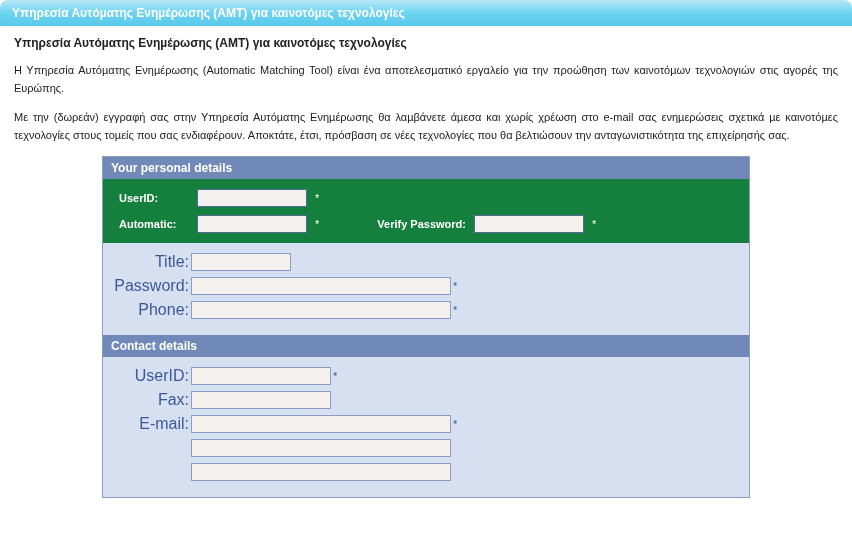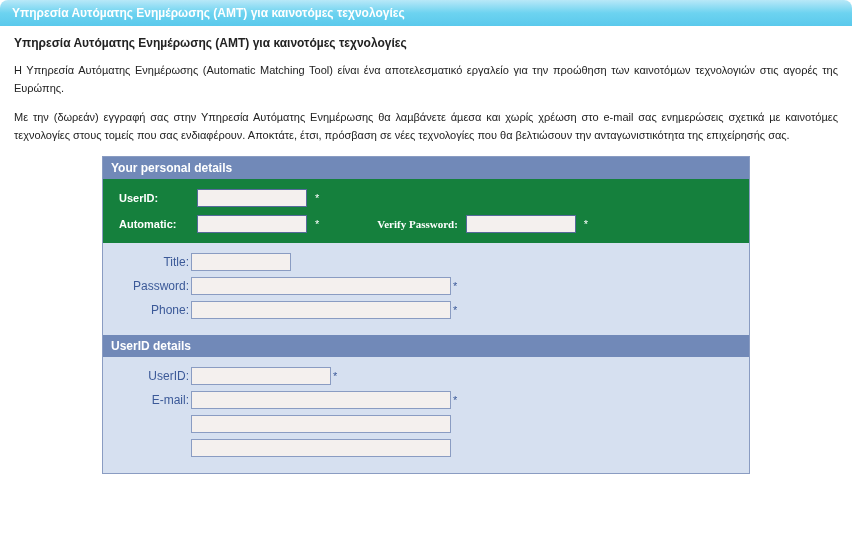--- a/index.html
+++ b/index.html
@@ -58,21 +58,20 @@
     gap: 8px;
     margin-bottom: 8px;
   }
   .creds-row:last-child { margin-bottom: 0; }
   .creds label {
     min-width: 70px;
   }
   .verify-label {
     margin-left: 50px;
     min-width: 120px;
-    font-family: Liberation Serif, serif;
   }
   .creds input {
     width: 110px;
     height: 18px;
     border: 1px solid #556a9a;
     background: #f4f0ee;
     font-size: 11px;
     padding: 0 2px;
   }
   .star { color: #fff; font-weight: normal; }
@@ -80,21 +79,21 @@
     background: #d6e0f0;
     padding: 10px 8px;
   }
   .field-row {
     display: flex;
     align-items: center;
     margin-bottom: 6px;
   }
   .field-label {
     color: #3b5998;
-    font-size: 12px;
+    font-size: 16px;
     text-align: right;
     width: 78px;
     margin-right: 2px;
   }
   .field-row input {
     height: 18px;
     border: 1px solid #8a9cc2;
     background: #f4f0ee;
     font-size: 11px;
     padding: 0 2px;
@@ -146,27 +145,31 @@
         <input class="w-lg" type="text" value="" style="">
         <span class="star2">*</span>
       </div>
       <div class="field-row">
         <span class="field-label">Phone:</span>
         <input class="w-lg" type="text" value="" style="">
         <span class="star2">*</span>
       </div>
     </div>
 
-    <div class="section-header">UserID details</div>
+    <div class="section-header">Contact details</div>
 
     <div class="fields">
       <div class="field-row">
         <span class="field-label">UserID:</span>
         <input class="w-md" type="text" value="" style="">
         <span class="star2">*</span>
+      </div>
+      <div class="field-row">
+        <span class="field-label">Fax:</span>
+        <input class="w-md" type="text" value="" style="">
       </div>
       <div class="field-row">
         <span class="field-label">E-mail:</span>
         <input class="w-lg" type="text" value="" style="">
         <span class="star2">*</span>
       </div>
       <div class="field-row">
         <span class="field-label"></span>
         <input class="w-lg" type="text" value="" style="">
       </div>

